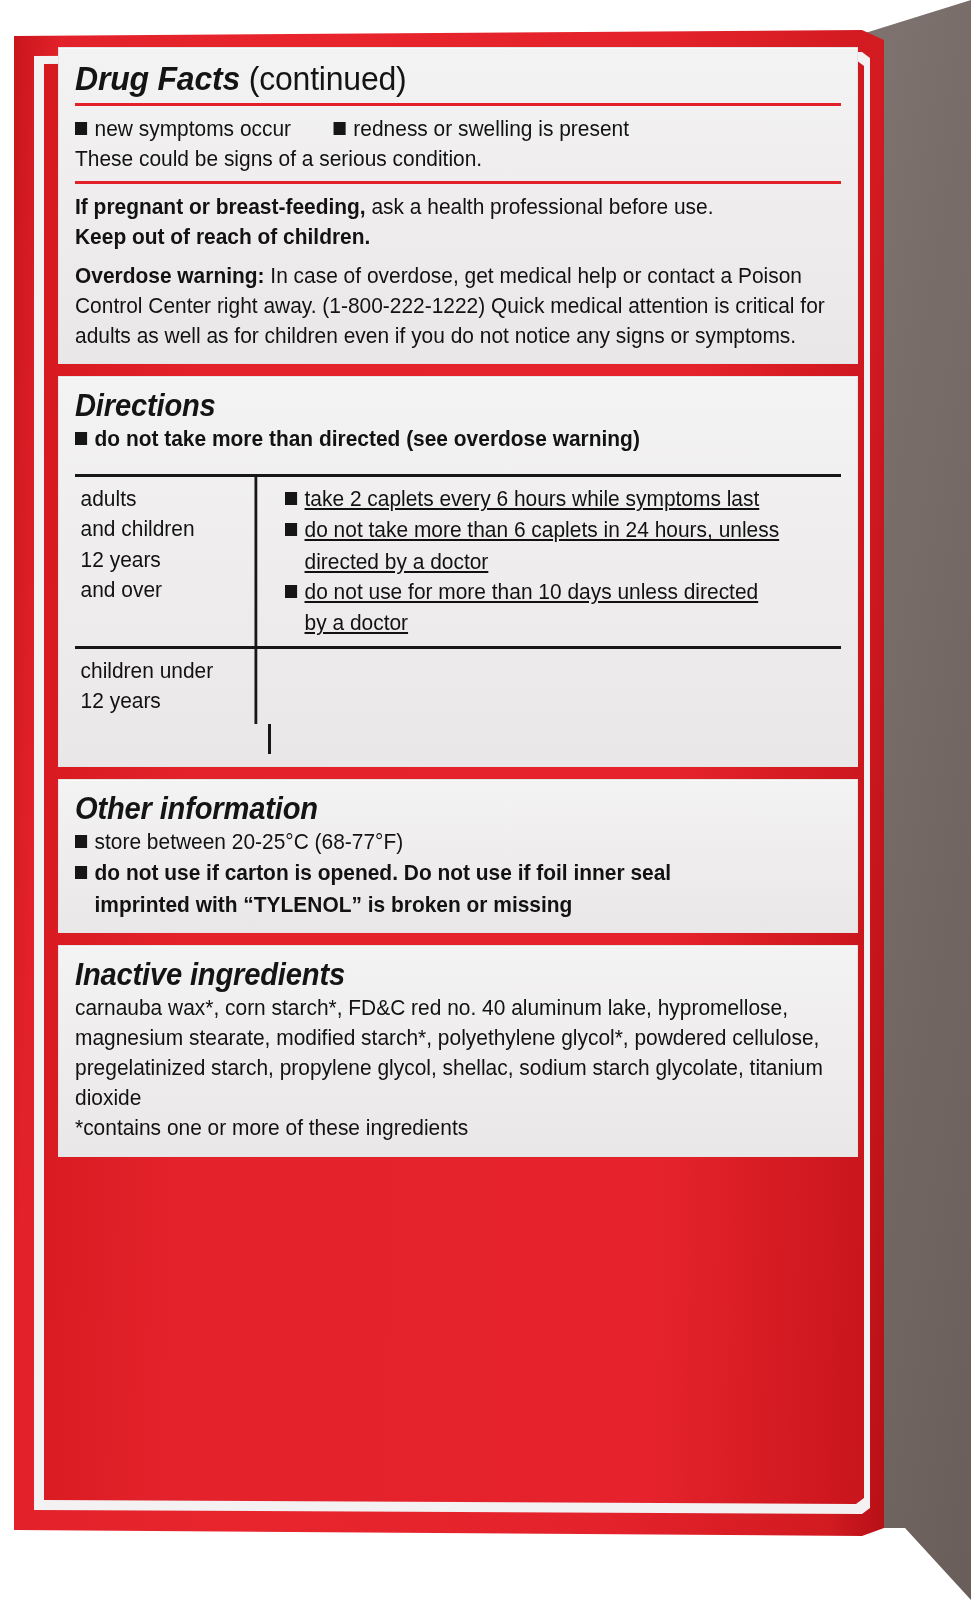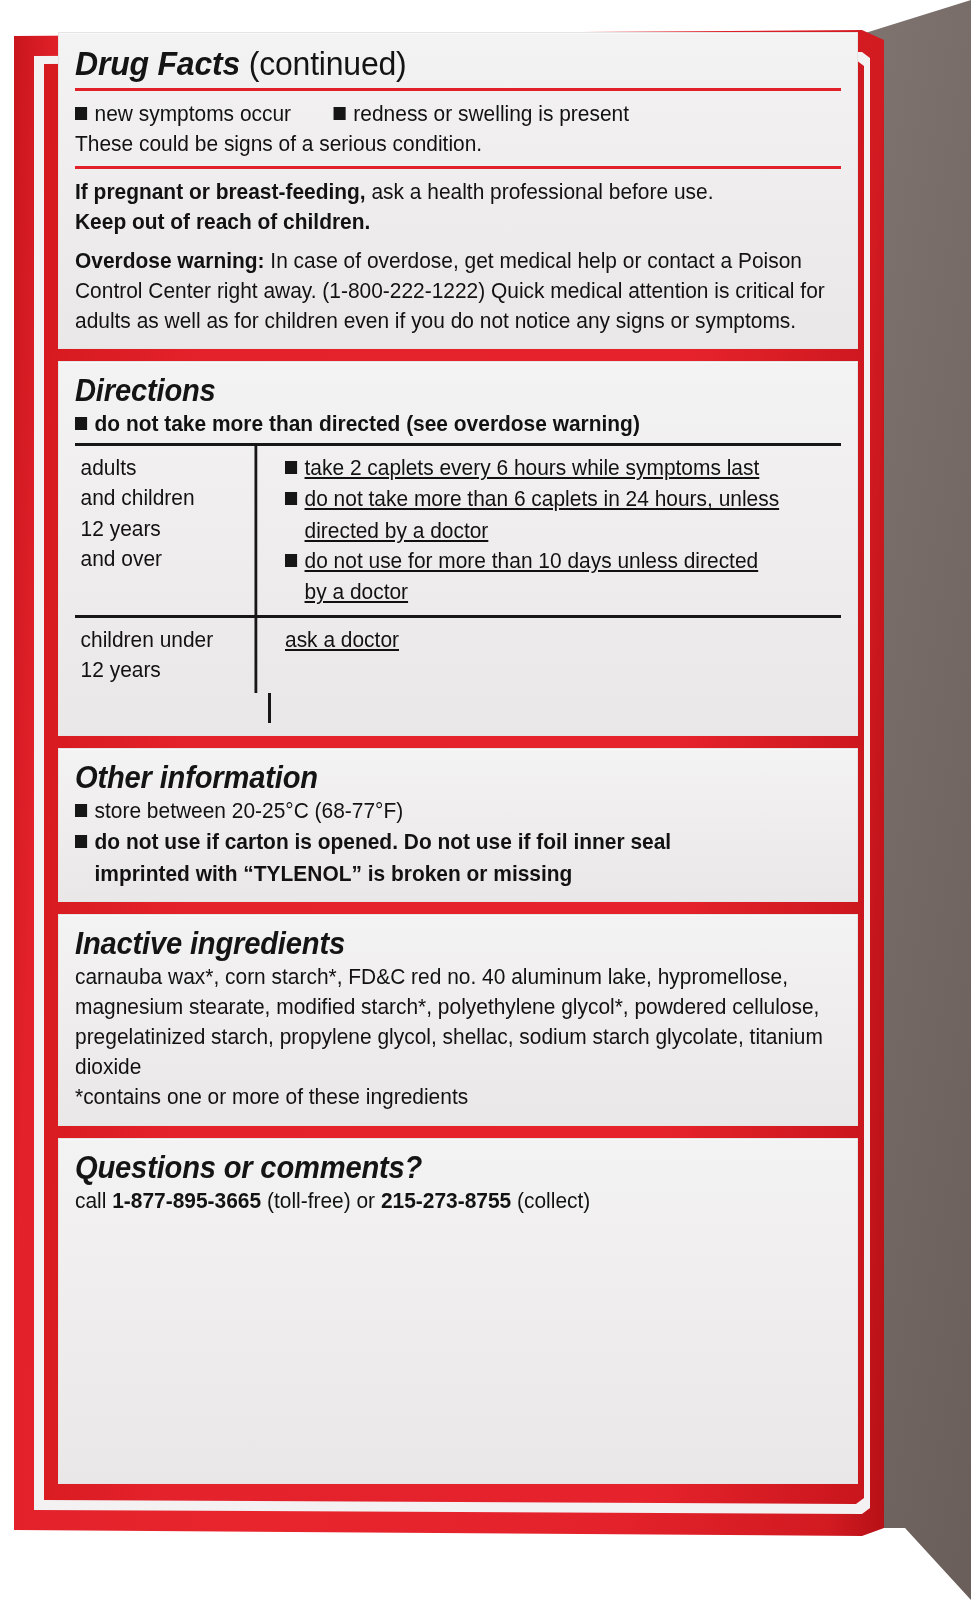--- a/index.html
+++ b/index.html
@@ -41,21 +41,21 @@
   }
   
   .box-ring{
     position:absolute;left:44px;top:60px;width:820px;height:1444px;
     background:linear-gradient(92deg,#d6191f 0%,#e4222b 20%,#e6232c 75%,#c9151c 100%);
     clip-path:polygon(0px 4px, 812px 0px, 820px 6px, 820px 1438px, 812px 1444px, 0px 1440px);
   }
 
   
   #panels{
-    position:absolute;left:58px;top:32px;width:800px;height:1452px;
+    position:absolute;left:58px;top:47px;width:800px;height:1452px;
     display:flex;flex-direction:column;gap:12px;
   }
   .panel{
     background:linear-gradient(180deg,#f4f3f3 0%,#eeecec 55%,#e9e7e7 100%);
     border:1px solid #e6e3e3;
     box-shadow:inset 0 1px 0 #fbfafa;
     padding:10px 16px 12px 16px;
     box-sizing:border-box;
     color:#111;
   }
@@ -83,21 +83,21 @@
   .txt b{font-weight:700;}
 
   .bullet-row{display:flex;align-items:baseline;gap:0;}
   .sq{
     display:inline-block;width:13px;height:13px;background:#161616;
     margin-right:8px;flex:0 0 auto;position:relative;top:-1px;
   }
   .two-col{display:flex;gap:46px;}
 
   
-  .dir-table{margin-top:4px;}
+  .dir-table{margin-top:20px;}
   .dir-topline{height:3px;background:#171717;margin:2px 0 0 0;}
   .dir-row{display:flex;}
   .dir-left{
     width:196px;flex:0 0 196px;padding:7px 10px 8px 6px;box-sizing:border-box;
     border-right:3px solid #171717;
   }
   .dir-right{flex:1;padding:7px 0 8px 14px;box-sizing:border-box;text-decoration:underline;}
   .dir-mid{height:3px;background:#171717;margin-left:0;}
   .dir-tail{width:196px;border-right:3px solid #171717;height:30px;box-sizing:border-box;}
   .li{display:flex;align-items:baseline;margin-bottom:1px;}
@@ -178,23 +178,20 @@
             </div>
             <div class="txt cont">by a doctor</div>
           </div>
         </div>
 
         <div class="dir-mid"></div>
 
         <div class="dir-row">
           <div class="dir-left txt" style="white-space:pre-line;">children under
 12 years</div>
-          <div class="dir-right">
-            <div class="txt">ask a doctor</div>
-          </div>
         </div>
         <div class="dir-tail"></div>
       </div>
     </div>
 
     <div class="panel">
       <div class="section-title">Other information</div>
 
       <div class="li txt">
         <span class="sq"></span>
@@ -207,21 +204,15 @@
       </div>
       <div class="txt b cont">imprinted with “TYLENOL” is broken or missing</div>
     </div>
 
     <div class="panel">
       <div class="section-title">Inactive ingredients</div>
       <div class="txt">carnauba wax*, corn starch*, FD&amp;C red no. 40 aluminum lake, hypromellose, magnesium stearate, modified starch*, polyethylene glycol*, powdered cellulose, pregelatinized starch, propylene glycol, shellac, sodium starch glycolate, titanium dioxide</div>
       <div class="txt">*contains one or more of these ingredients</div>
     </div>
 
-    <div class="panel" style="flex:1;">
-      <div class="section-title">Questions or comments?</div>
-      <div class="txt">
-        <span>call </span><b>1-877-895-3665</b><span> (toll-free) or </span><b>215-273-8755</b><span> (collect)</span>
-      </div>
-    </div>
 
   </div>
 </div>
 
 </body></html>

